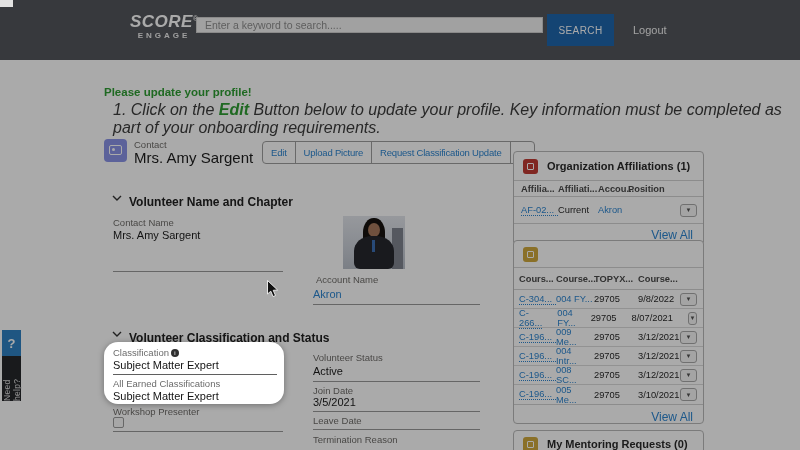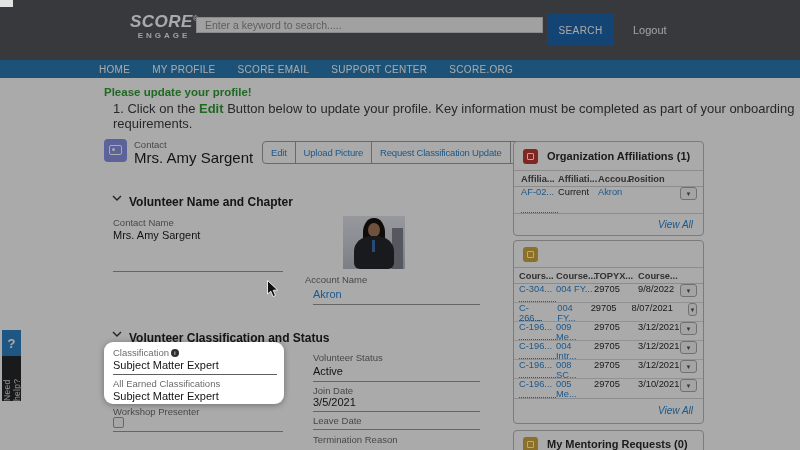--- a/index.html
+++ b/index.html
@@ -21,21 +21,21 @@
   .logout { left:633px; top:24px; color:#f2f2f2; font-size:11px; }
 
   
   .navbar { left:0; top:60px; width:800px; height:18px; background:#2a7cb4; display:flex; align-items:center; padding-left:88px; }
   .nav-item { color:#fff; font-size:10px; padding:0 11px; letter-spacing:.3px; white-space:nowrap; }
 
   .content { left:0; top:78px; width:800px; height:372px; background:#fff; }
 
   
   .instr-title { left:104px; top:86px; font-size:11.5px; font-weight:bold; color:#2f9e33; }
-  .instr-step { font-size:13px; color:#3d3d3d; }
+  .instr-step { font-size:16px; color:#3d3d3d;font-style:italic; }
   .instr-step b { color:#2f9e33; }
 
   
   .contact-icon { left:104px; top:139px; width:23px; height:23px; background:#8a93e8; border-radius:4px; }
   .contact-icon .card { position:absolute; left:5px; top:6px; width:13px; height:10px; border:1.4px solid #fff; border-radius:2px; }
   .contact-icon .dot { position:absolute; left:8px; top:9px; width:3px; height:3px; background:#fff; border-radius:50%; }
   .entity-label { left:134px; top:139px; font-size:9.5px; color:#6f6d6a; }
   .contact-name { left:134px; top:149px; font-size:15px; color:#1d1d1d; }
   .btn-group { left:262px; top:141px; display:inline-flex; border:1px solid #9e9e9e; border-radius:4px; height:23px; align-items:stretch; }
   .gbtn { font-size:9.5px; color:#2e86d1; padding:0 8px; display:flex; align-items:center; border-left:1px solid #9e9e9e; letter-spacing:-.2px; white-space:nowrap; background:transparent; font-family:inherit; border-top:none;border-bottom:none;border-right:none; }
@@ -61,39 +61,39 @@
 
   .checkbox { width:11px; height:11px; border:1px solid #9b9b9b; background:#fbfbfb; border-radius:2px; }
 
   
   .panel { position:absolute; left:513px; width:191px; background:#fff; border:1px solid #b9b9b9; border-radius:4px; overflow:hidden; }
   .panel-hd { display:flex; align-items:center; gap:9px; padding:0 9px; }
   .picon { width:15px; height:15px; border-radius:3px; position:relative; flex:none; }
   .picon .glyph { position:absolute; left:4px; top:4px; width:7px; height:7px; border:1.2px solid #fff; border-radius:1px; }
   .ptitle { font-size:11px; font-weight:bold; color:#2b2b2b; white-space:nowrap; }
   .thead { display:flex; align-items:center; border-top:1px solid #d2d2d2; border-bottom:1px solid #d2d2d2; font-size:9.3px; font-weight:bold; color:#4a4a4a; }
-  .trow { display:flex; font-size:9.3px; color:#2a2a2a; border-bottom:1px solid #dcdcdc; }
-  .pfoot { text-align:center; font-size:10px; padding:0 10px; display:flex; align-items:center; justify-content:flex-end;font-style:italic; }
+  .trow { display:flex; align-items:center; font-size:9.3px; color:#2a2a2a; border-bottom:1px solid #dcdcdc; }
+  .pfoot { text-align:center; font-size:12px; padding:0 10px; display:flex; align-items:center; justify-content:flex-end; }
   .ddbtn { width:17px; height:13px; border:1px solid #a9a9a9; border-radius:3px; background:#f7f7f7; font-size:6px; color:#555;
     display:flex; align-items:center; justify-content:center; }
   .dotted { border-bottom:1px dotted #2e86d1; }
   .oc1{ margin-left:7px; width:37px; } .oc2{ width:40px; } .oc3{ width:30px; } .oc4{ flex:1; }
   .cc1{ margin-left:5px; width:37px; } .cc2{ width:38px; } .cc3{ width:44px; } .cc4{ flex:1; }
 
   
   .help-q { left:2px; top:330px; width:19px; height:26px; background:#2f82c3; color:#fff; font-size:13px; font-weight:bold;
     display:flex; align-items:center; justify-content:center; }
   .help-lbl { left:2px; top:356px; width:19px; height:45px; background:#26272b; color:#ddd;
     display:flex; align-items:center; justify-content:center; font-size:8.5px;
     writing-mode:vertical-rl; transform:rotate(180deg); letter-spacing:.3px; }
 
   
   .dim { left:0; top:0; width:800px; height:450px; background:rgba(0,0,0,.335); z-index:40; }
   .corner { left:0; top:0; width:13px; height:7px; background:#e2e2e2; z-index:60; }
-  .spotlight { left:104px; top:342px; width:180px; height:62px; background:#fff; border-radius:9px; z-index:50;
+  .spotlight { left:104px; top:342px; width:180px; height:62px; background:#fff; border-radius:14px; z-index:50;
     box-shadow:0 1px 6px rgba(0,0,0,.35); }
   .sp-label { position:absolute; left:9px; font-size:9.5px; color:#6b6b6b; display:flex; align-items:center; gap:2px; }
   .sp-val { position:absolute; left:9px; font-size:11px; color:#141414; white-space:nowrap; }
   .sp-rule { position:absolute; left:9px; top:32px; width:164px; border-bottom:1px solid #5f5f5f; }
   .info-dot { width:8px; height:8px; background:#2f2f2f; border-radius:50%; color:#fff; font-size:6px; line-height:8px;
     text-align:center; display:inline-block; }
   .cursor { left:266px; top:280px; z-index:70; }
 </style>
 </head>
 <body>
@@ -103,27 +103,20 @@
   <div class="abs topbar">
     <div class="abs logo">
       <div><span class="logo-main">SCORE</span><span class="logo-sup">®</span></div>
       <div class="logo-sub">ENGAGE</div>
     </div>
     <input class="search-input" value="" placeholder="Enter a keyword to search....." style="">
     <button class="search-btn">SEARCH</button>
     <div class="abs logout">Logout</div>
   </div>
 
-  <div class="abs navbar">
-    <span class="nav-item">HOME</span>
-    <span class="nav-item">MY PROFILE</span>
-    <span class="nav-item">SCORE EMAIL</span>
-    <span class="nav-item">SUPPORT CENTER</span>
-    <span class="nav-item">SCORE.ORG</span>
-  </div>
 
   <div class="abs content"></div>
 
   <div class="abs instr-title">Please update your profile!</div>
   <div class="abs instr-step" style="left:113px; top:101px;"><span>1. Click on the </span><b>Edit</b><span> Button below to update your profile. Key information must be completed as part of your onboarding requirements.</span></div>
 
   <div class="abs contact-icon">
       <div class="card"></div>
       <div class="dot"></div>
     </div>
@@ -146,21 +139,21 @@
   <div class="abs fval" style="left:113px; top:229px;">Mrs. Amy Sargent</div>
   <div class="abs frule" style="left:113px; top:271px; width:170px;"></div>
 
   <div class="abs photo">
     <div class="chair"></div>
       <div class="hair"></div>
       <div class="face"></div>
       <div class="body"></div>
       <div class="lanyard"></div>
   </div>
-  <div class="abs flabel" style="left:305px; top:274px;">Account Name</div>
+  <div class="abs flabel" style="left:316px; top:274px;">Account Name</div>
   <div class="abs fval link" style="left:313px; top:288px;">Akron</div>
   <div class="abs frule" style="left:313px; top:304px; width:167px;"></div>
 
   <div class="abs sec-hd" style="left:112px; top:331px;">
     <svg class="chev" width="10" height="6" viewBox="0 0 10 6">
         <path d="M1 1 L5 5 L9 1" stroke="#333" stroke-width="1.4" fill="none"></path>
       </svg>
     <span>Volunteer Classification and Status</span>
   </div>
 
@@ -174,21 +167,21 @@
 
   <div class="abs flabel" style="left:313px; top:385px;">Join Date</div>
   <div class="abs fval" style="left:313px; top:396px;">3/5/2021</div>
   <div class="abs frule" style="left:313px; top:411px; width:167px;"></div>
 
   <div class="abs flabel" style="left:313px; top:415px;">Leave Date</div>
   <div class="abs frule" style="left:313px; top:429px; width:167px;"></div>
 
   <div class="abs flabel" style="left:313px; top:434px;">Termination Reason</div>
 
-  <div class="panel" style="top:141px; height:95px;">
+  <div class="panel" style="top:151px; height:95px;">
     <div class="panel-hd" style="height:28px;">
       <div class="picon" style="background:#c13b33;">
           <div class="glyph"></div>
         </div>
       <div class="ptitle">Organization Affiliations (1)</div>
     </div>
     <div class="thead" style="height:17px;">
       <span class="oc1">Affilia...</span>
       <span class="oc2">Affiliati...</span>
       <span class="oc3">Accou...</span>
@@ -206,21 +199,21 @@
         <span class="link">View All</span>
       </div>
   </div>
 
   <div class="panel" style="top:240px; height:184px;">
     <div class="panel-hd" style="height:26px;">
       <div class="picon" style="background:#cfa93c;">
           <div class="glyph"></div>
         </div>
     </div>
-    <div class="thead" style="height:17px;">
+    <div class="thead" style="height:23px;">
       <span class="cc1">Cours...</span>
       <span class="cc2">Course...</span>
       <span class="cc3">TOPYX...</span>
       <span class="cc4">Course...</span>
     </div>
     <div class="trow" style="height:19px;">
       <span class="cc1 link dotted">C-304...</span>
       <span class="cc2 link">004 FY...</span>
       <span class="cc3">29705</span>
       <span class="cc4">9/8/2022</span>

